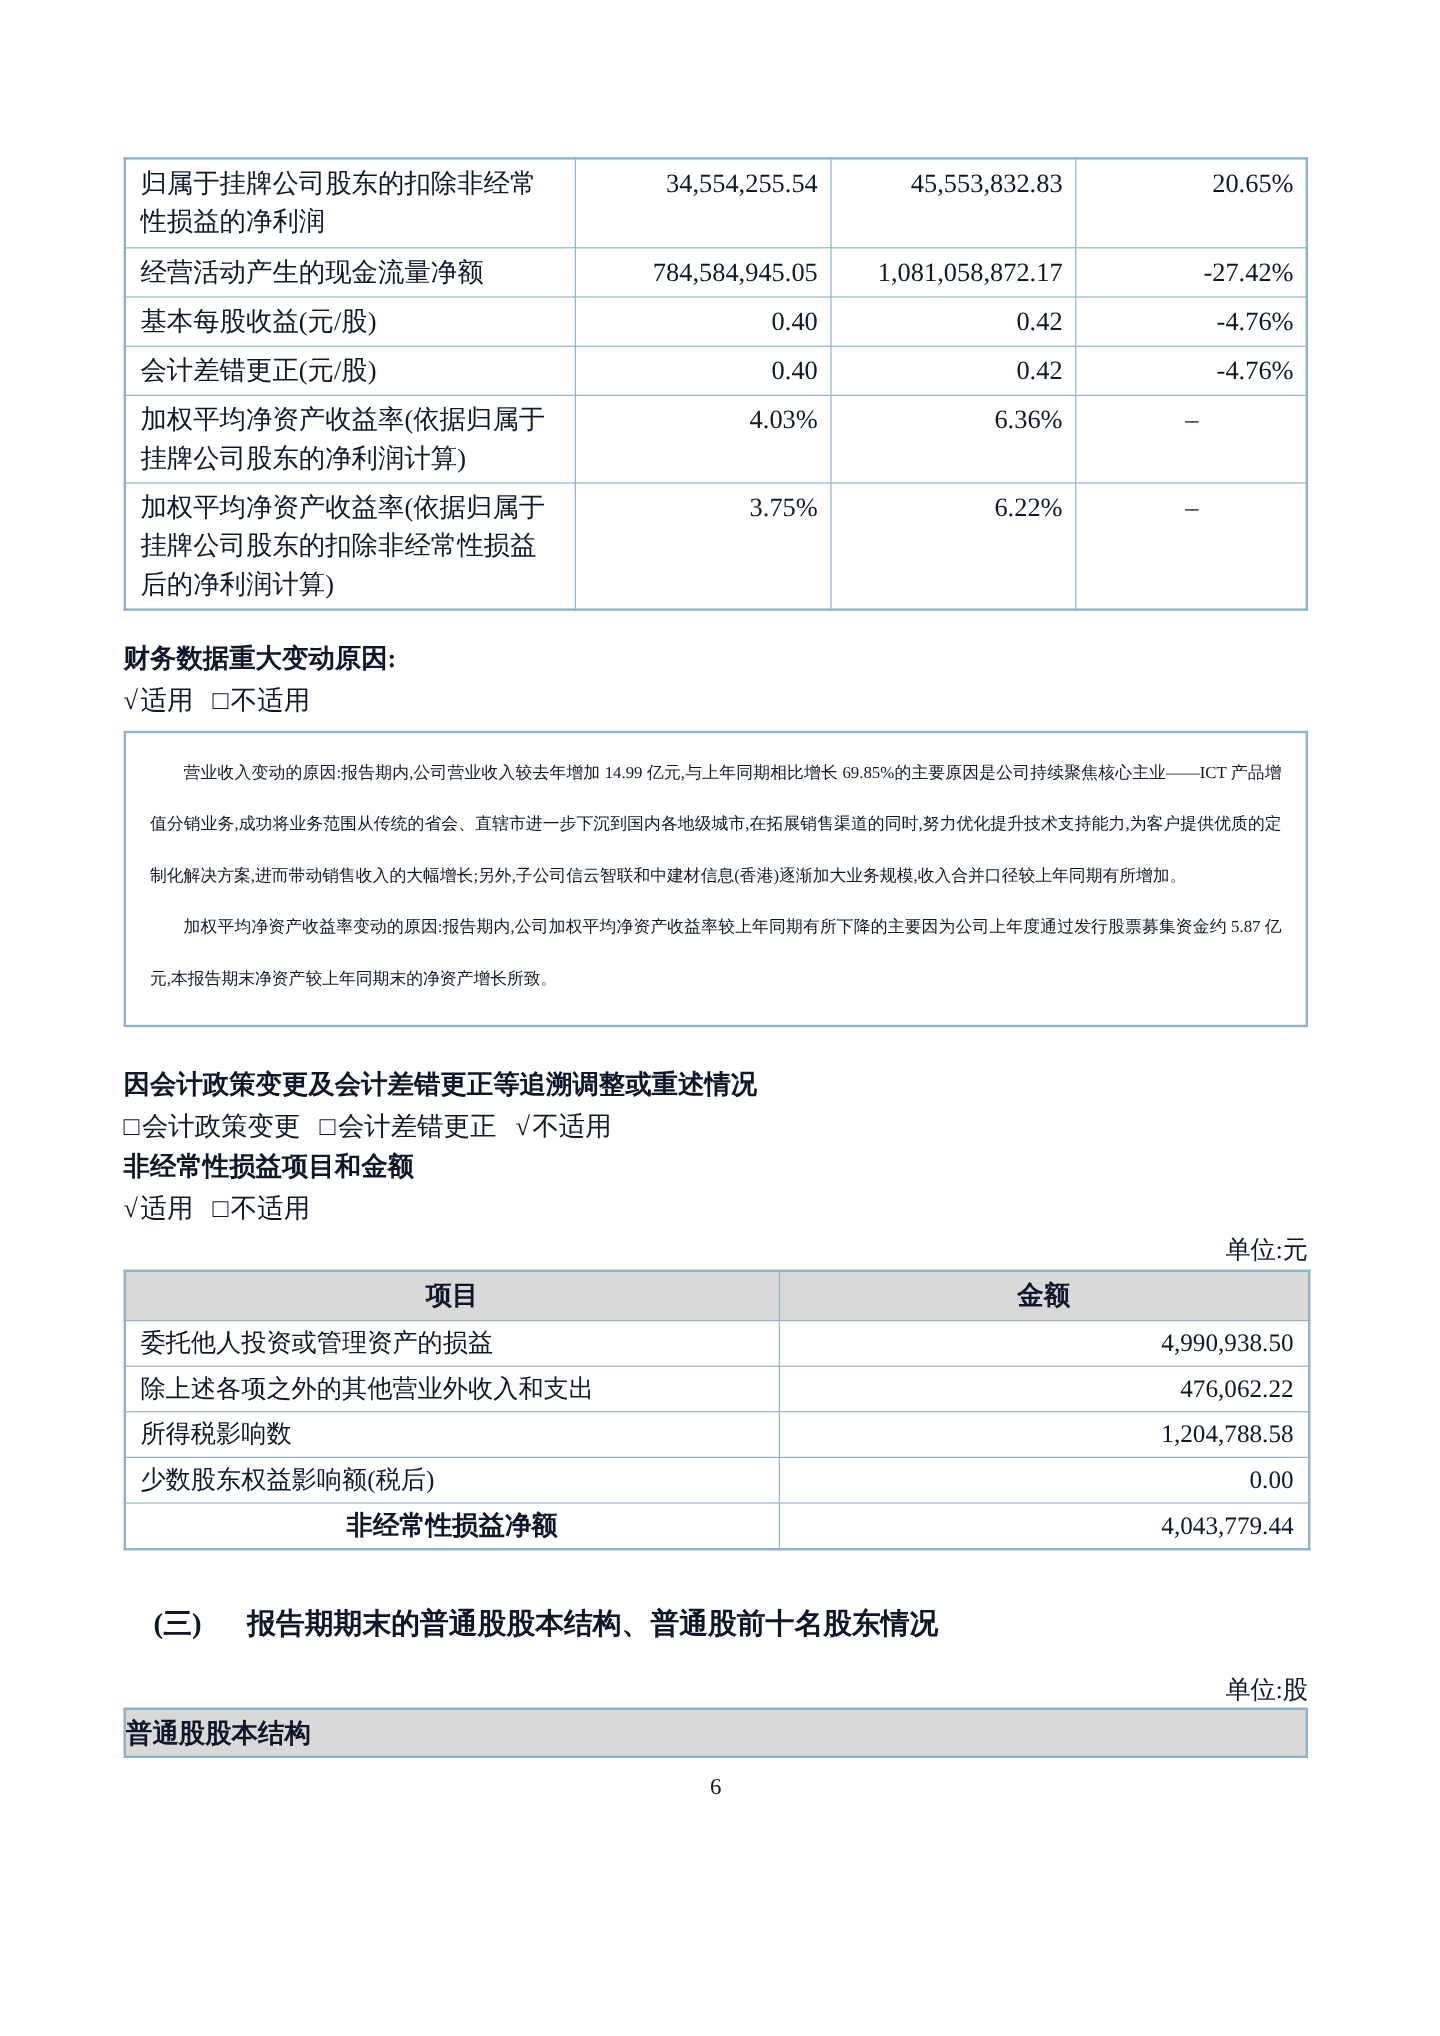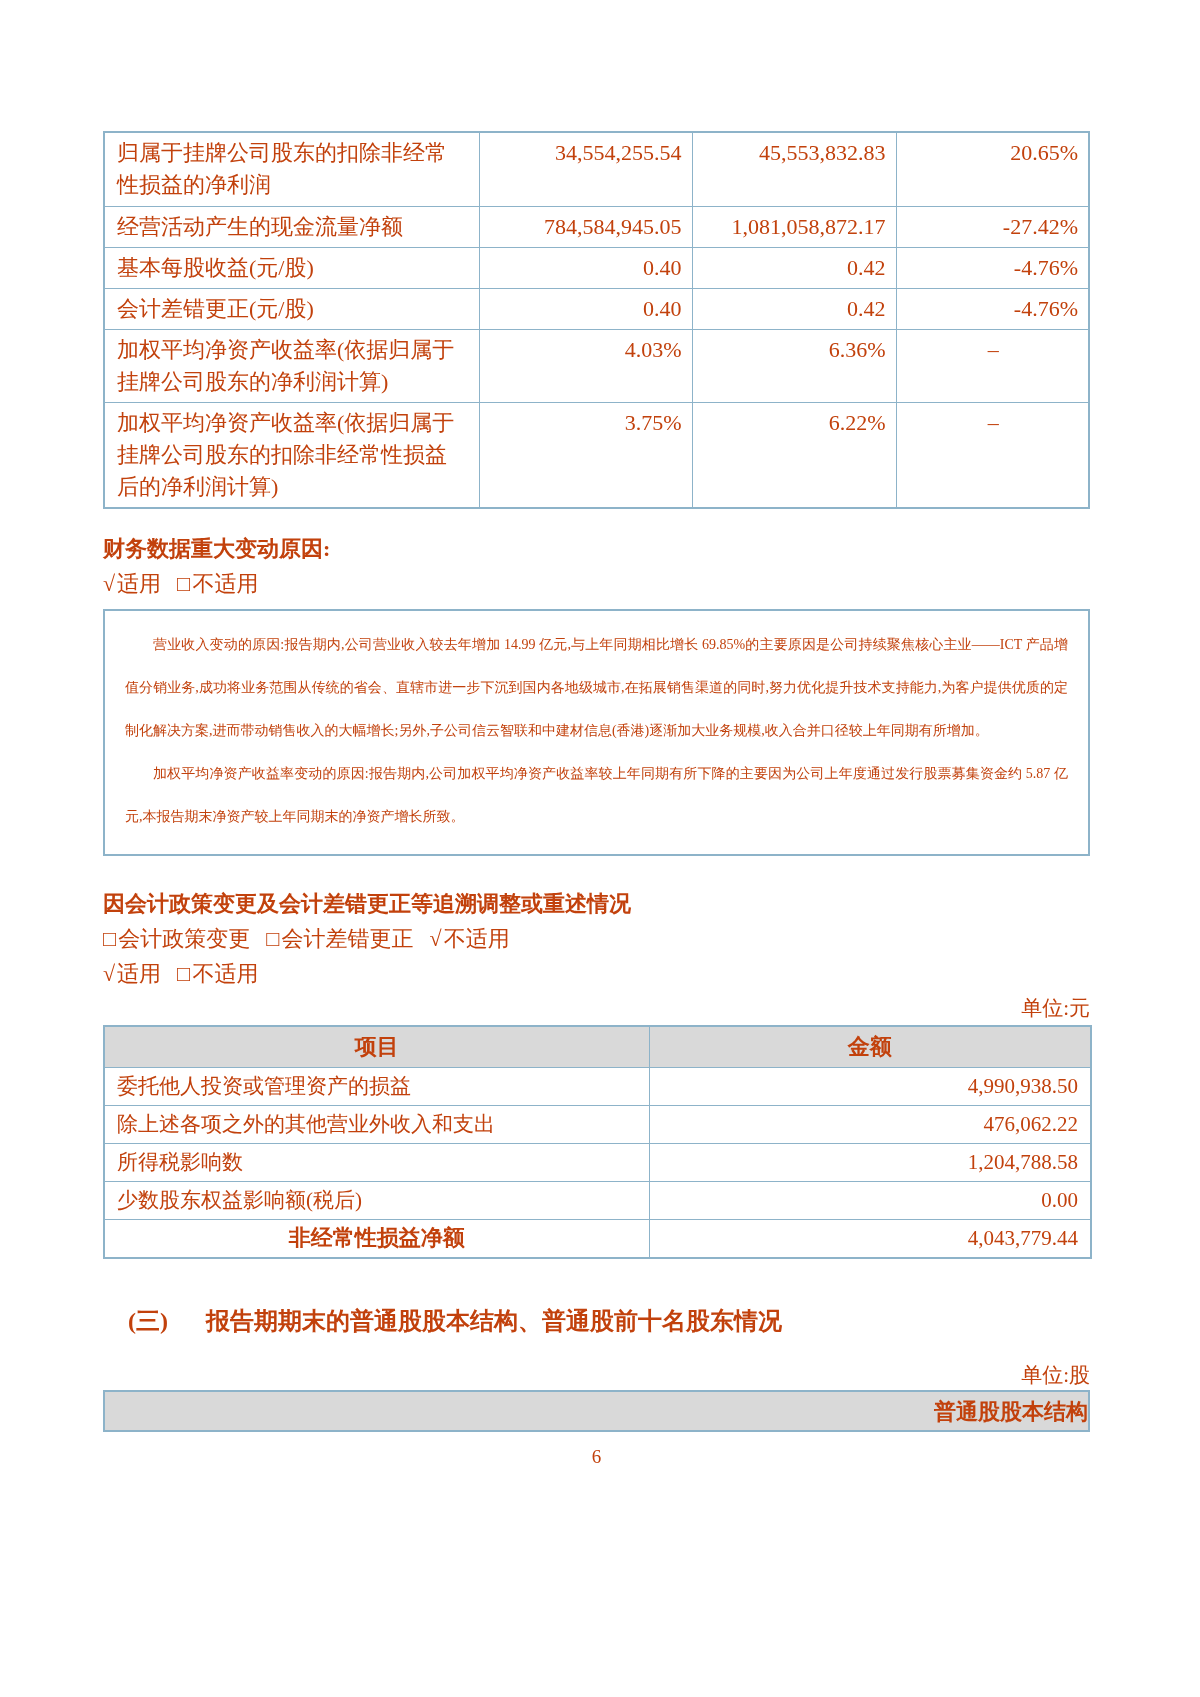--- a/index.html
+++ b/index.html
@@ -2,21 +2,21 @@
 <html><head>
 <meta charset="utf-8">
 <style>
   html,body { margin:0; padding:0; background:#ffffff; }
   .page {
     position:relative;
     width:1200px; height:1697px;
     box-sizing:border-box;
     padding:131px 110px 0 103px;
     background:#ffffff;
-    color:#c2410c;
+    color:#0f172a;
     font-family:"Liberation Serif", serif;
     overflow:hidden;
   }
   
   table { border-collapse:collapse; width:100%; table-layout:fixed; }
   .t1 { border:2px solid #8db3c9; }
   .t1 td {
     border:1.5px solid #8db3c9;
     font-size:22px; line-height:32px;
     vertical-align:top;
@@ -73,21 +73,21 @@
   .t2 td.item { text-align:left; }
   .t2 td.amt { text-align:right; }
   .t2 tr.subtotal td.item { text-align:center; font-weight:bold; font-size:22px; }
   
   .sec3 { display:flex; gap:38px; margin-top:46px; font-weight:bold; font-size:24px; line-height:33px; padding-left:25px; }
   .unit2 { margin-top:24px; }
   .gray-bar {
     margin-top:2px;
     background:#d9d9d9;
     border:2px solid #8db3c9;
-    text-align:right;
+    text-align:left;
     font-weight:bold; font-size:22px;
     height:42px; line-height:40px;
     box-sizing:border-box;
   }
   .page-num { text-align:center; font-size:19px; margin-top:14px; }
 </style>
 </head>
 <body>
 
 <div class="page">
@@ -165,20 +165,21 @@
     <span class="opt">
       <span class="mark">□</span>
       <span>会计差错更正</span>
     </span>
     <span class="opt">
       <span class="mark">√</span>
       <span>不适用</span>
     </span>
   </div>
 
+  <p class="h-bold h3m">非经常性损益项目和金额</p>
   <div class="opts">
     <span class="opt">
       <span class="mark">√</span>
       <span>适用</span>
     </span>
     <span class="opt">
       <span class="mark">□</span>
       <span>不适用</span>
     </span>
   </div>

